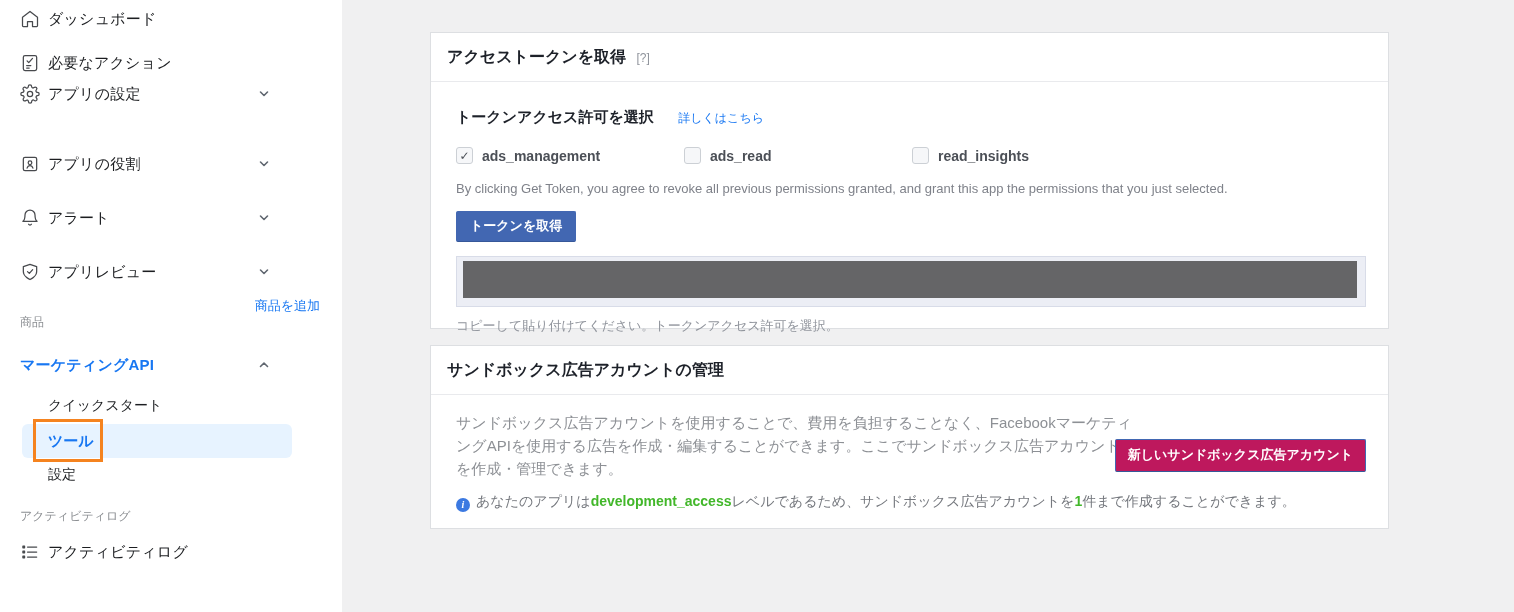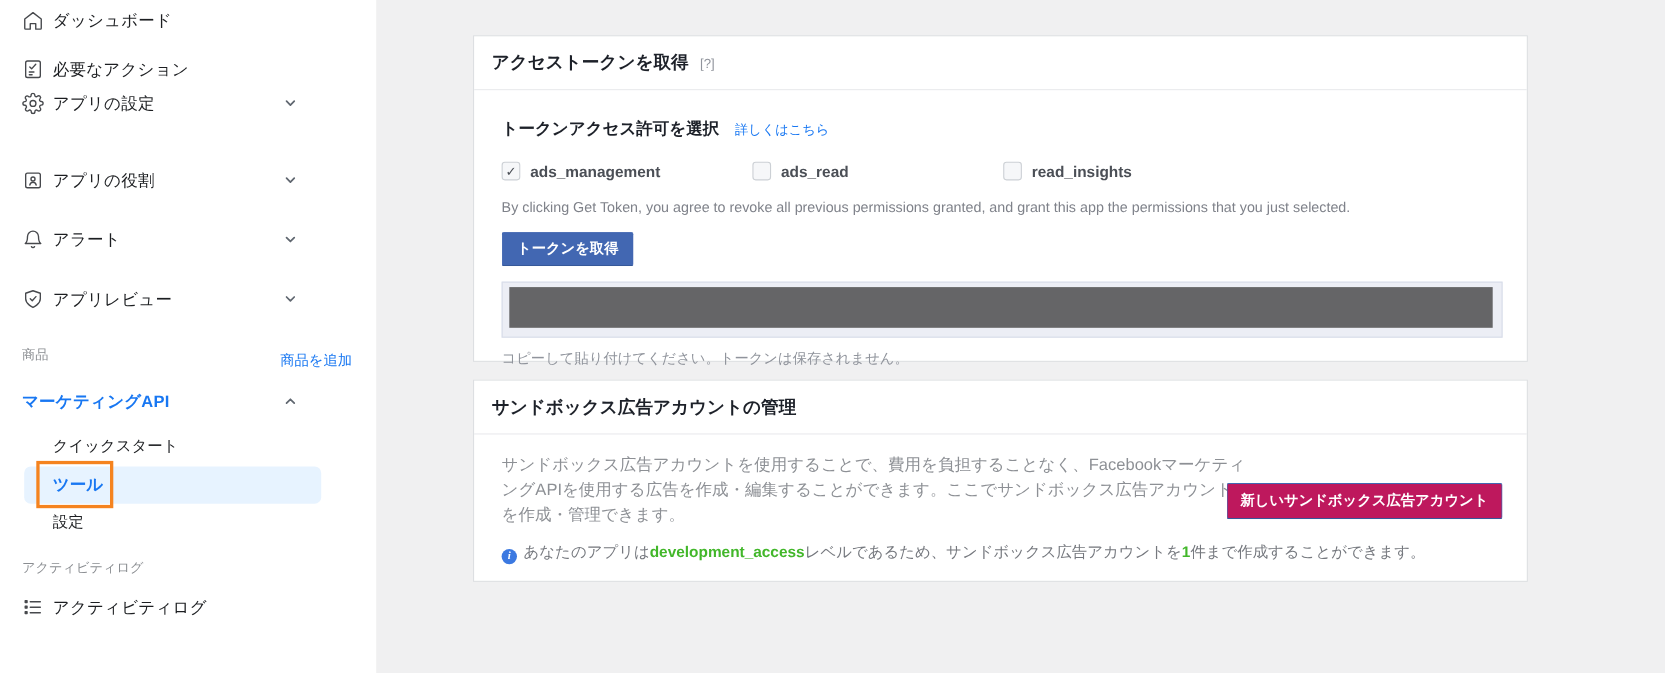--- a/index.html
+++ b/index.html
@@ -69,21 +69,21 @@
   .card-header {
     padding: 14px 16px 13px 16px; border-bottom: 1px solid #e9eaed;
   }
   .card-title { font-size: 16px; font-weight: bold; color: #1d2129; display: inline; text-align: right; }
   .help-tag { font-size: 12px; color: #90949c; margin-left: 6px; cursor: pointer; }
 
   .token-card { top: 32px; height: 297px; }
   .token-body { padding: 14px 24px 0 25px; }
   .perm-title-row { margin-top: 12px; }
   .perm-title { font-size: 15px; font-weight: bold; color: #1d2129; display: inline; }
-  .learn-more { font-size: 12px; color: #1877f2; margin-left: 10px; cursor: pointer; }
+  .learn-more { font-size: 12px; color: #1877f2; margin-left: 20px; cursor: pointer; }
   .perm-row { display: flex; margin-top: 20px; }
   .perm-item { width: 228px; display: flex; align-items: center; cursor: pointer; }
   .checkbox {
     width: 17px; height: 17px; border: 1px solid #ccd0d5; border-radius: 3px;
     background: #f6f7f9; display: flex; align-items: center; justify-content: center;
     font-size: 12px; color: #4b4f56; font-weight: bold;
   }
   .perm-label { font-size: 14px; font-weight: bold; color: #4b4f56; margin-left: 9px; }
   .disclaimer { margin-top: 17px; font-size: 13px; color: #7f828a; }
   .get-token-btn {
@@ -203,21 +203,21 @@
     </span>
     <span class="nav-label">アプリレビュー</span>
     <span class="chev">
       <svg class="chev-stroke" width="12" height="12" viewBox="0 0 12 12">
           <polyline points="2.5 4 6 7.5 9.5 4"></polyline>
         </svg>
     </span>
   </div>
 
   <div class="section-label" style="top:314px;">商品</div>
-  <div class="add-product" style="top:319px;text-align:right;">商品を追加</div>
+  <div class="add-product" style="top:297px;text-align:right;">商品を追加</div>
 
   <div class="nav-row marketing-api-row" style="top:352px;">
     <span class="nav-label">マーケティングAPI</span>
     <span class="chev">
       <svg class="chev-stroke" width="12" height="12" viewBox="0 0 12 12">
           <polyline points="2.5 7.5 6 4 9.5 7.5"></polyline>
         </svg>
     </span>
   </div>
 
@@ -274,21 +274,21 @@
       <label class="perm-item">
         <span class="checkbox"></span>
         <span class="perm-label">read_insights</span>
       </label>
     </div>
     <p class="disclaimer">By clicking Get Token, you agree to revoke all previous permissions granted, and grant this app the permissions that you just selected.</p>
     <button class="get-token-btn">トークンを取得</button>
     <div class="token-box">
       <div class="token-redacted"></div>
     </div>
-    <p class="copy-note">コピーして貼り付けてください。トークンは保存されません。</p>
+    <p class="copy-note">コピーして貼り付けてください。トークンアクセス許可を選択。</p>
   </div>
 </section>
 
 <section class="card sandbox-card">
   <div class="card-header">
     <h2 class="card-title">サンドボックス広告アカウントの管理</h2>
   </div>
   <div class="sandbox-body">
     <p class="sandbox-desc">サンドボックス広告アカウントを使用することで、費用を負担することなく、FacebookマーケティングAPIを使用する広告を作成・編集することができます。ここでサンドボックス広告アカウントを作成・管理できます。</p>
     <button class="new-sandbox-btn">新しいサンドボックス広告アカウント</button>

